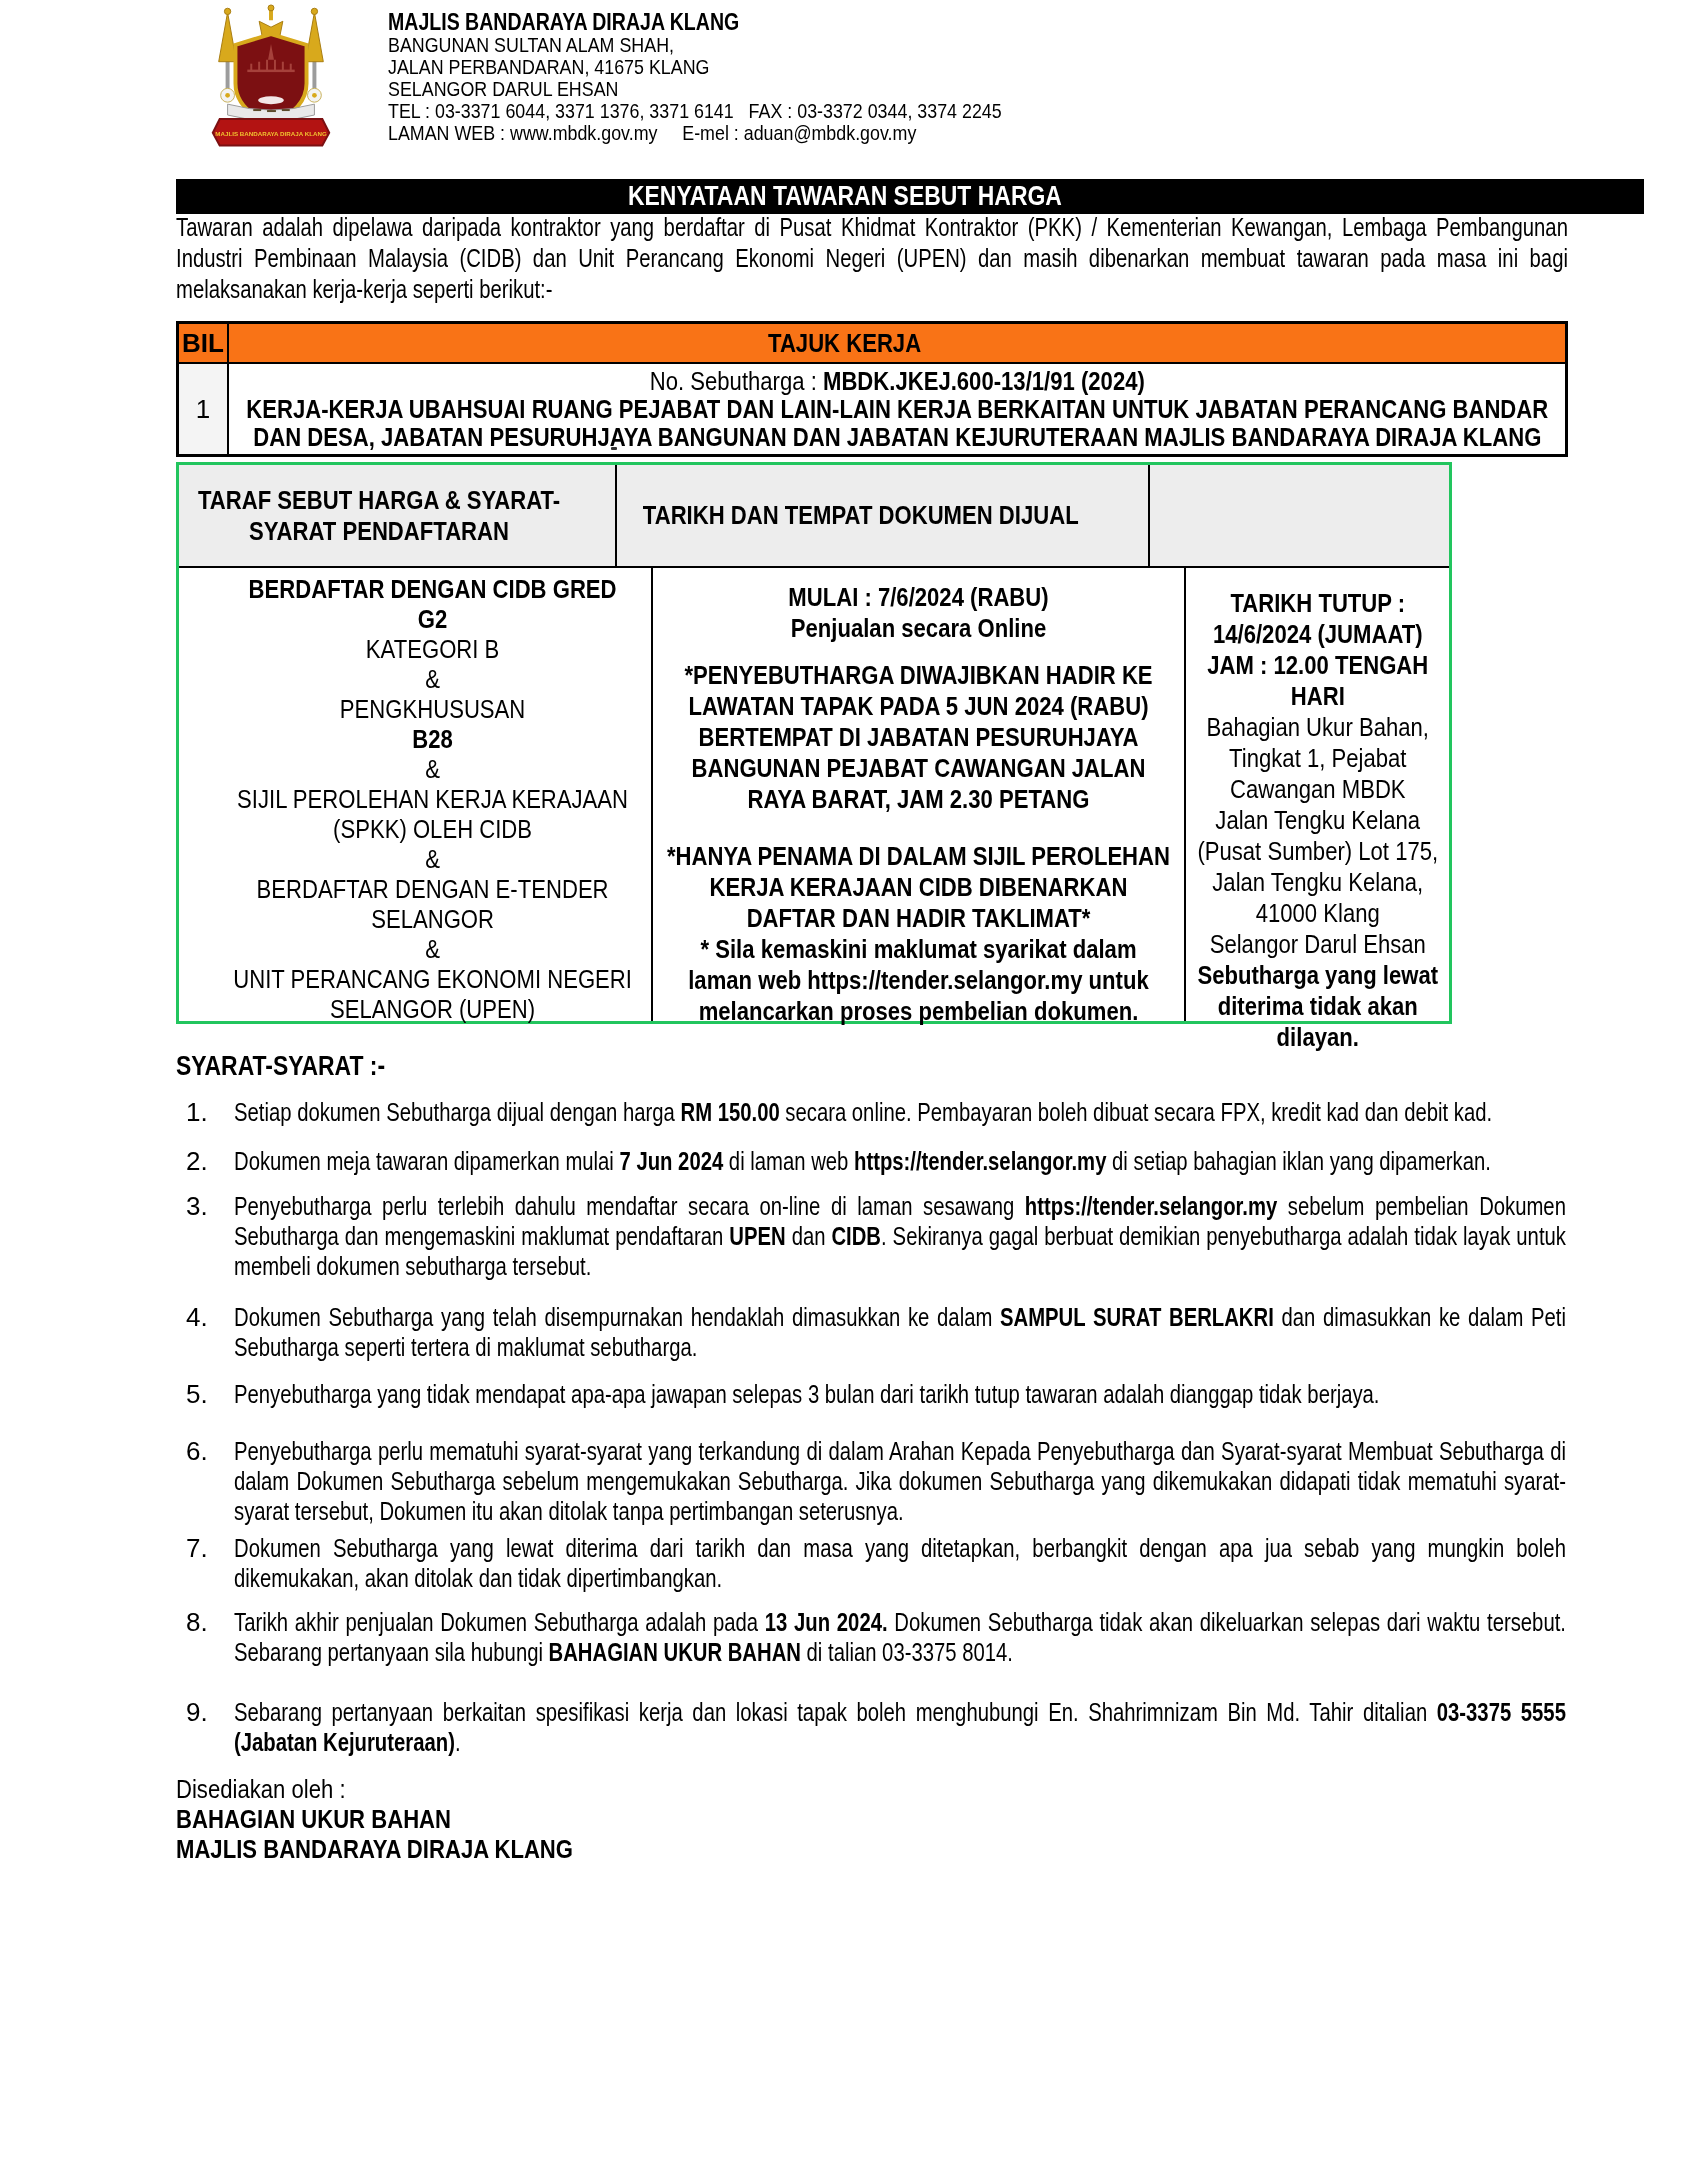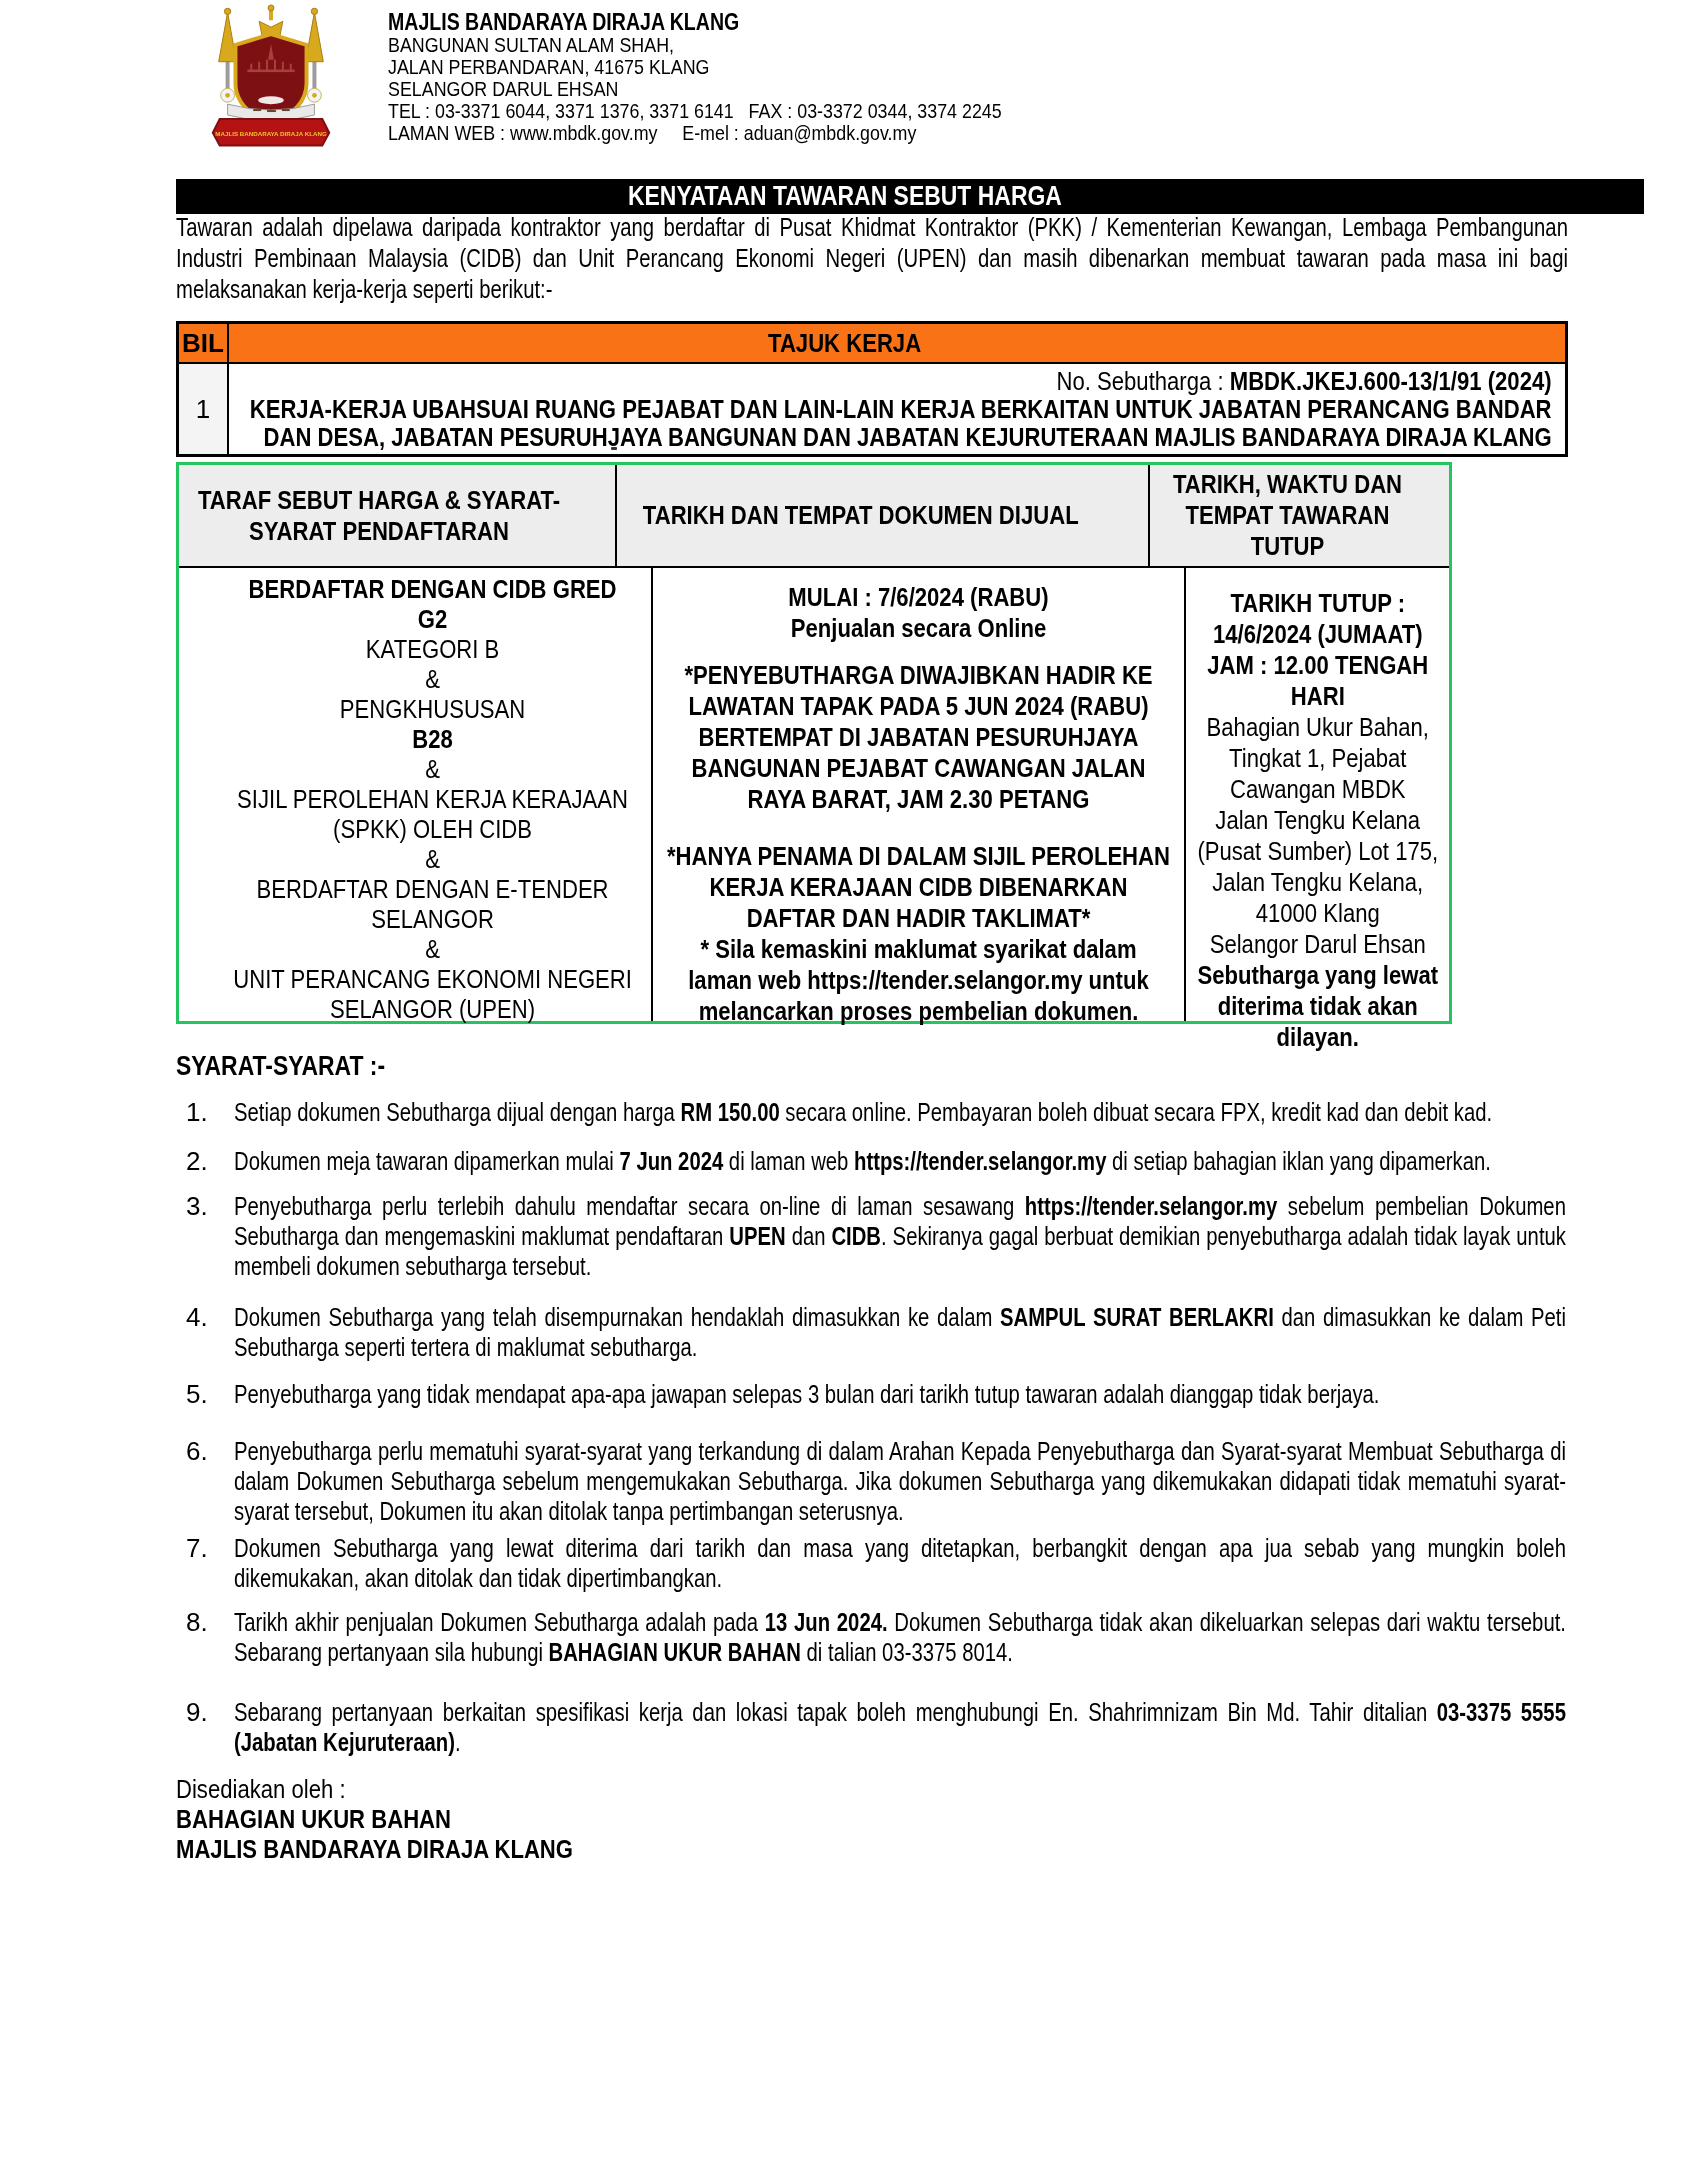--- a/index.html
+++ b/index.html
@@ -25,21 +25,21 @@
   .intro{position:absolute;left:176px;top:212px;width:1392px;}
   .intro .nw78{font-size:26px;line-height:31px;}
   
   .jobs{position:absolute;left:176px;top:321px;width:1392px;border:3px solid #000;box-sizing:border-box;}
   .jobs-head{display:flex;height:38px;background:#f97316;border-bottom:2px solid #000;}
   .jobs-body{display:flex;min-height:84px;background:#fff;}
   .cell-bil{width:50px;border-right:2px solid #000;display:flex;align-items:center;justify-content:center;box-sizing:border-box;}
   .jobs-head .cell-bil{font-weight:bold;font-size:26px;}
   .cell-tajuk{flex:1;display:flex;align-items:center;justify-content:center;font-weight:bold;font-size:26px;box-sizing:border-box;padding-left:12px;}
   .jobs-body .cell-bil{background:#f4f4f4;font-size:26px;}
-  .jobs-body .cell-tajuk{display:block;padding:3px 14px;font-weight:normal;text-align:right;}
+  .jobs-body .cell-tajuk{display:block;padding:3px 8px;font-weight:normal;text-align:center;}
   .jobs-ref{font-size:26px;line-height:28px;}
   .jobs-title{font-size:26px;line-height:28px;font-weight:bold;}
   .stray{position:absolute;left:611px;top:447px;width:6px;height:3px;background:#333;border-radius:1px;}
   
   .info{position:absolute;left:176px;top:462px;width:1276px;height:562px;border:3px solid #22c55e;box-sizing:border-box;
         display:flex;flex-direction:column;}
   .info-head{display:flex;height:101px;background:#ededed;border-bottom:2px solid #000;flex:none;}
   .info-head .hc{display:flex;align-items:center;justify-content:center;box-sizing:border-box;padding:0 14px;}
   .info-head .hc .nw85c{font-weight:bold;font-size:26px;line-height:31px;text-align:center;}
   .info-body{display:flex;flex:1;min-height:0;margin-left:36px;}
@@ -169,23 +169,20 @@
   <div class="stray"></div>
 
   <div class="info">
     <div class="info-head">
       <div class="hc c1">
         <div class="nw85c">TARAF SEBUT HARGA &amp; SYARAT-SYARAT PENDAFTARAN</div>
       </div>
       <div class="hc c2">
         <div class="nw85c">TARIKH DAN TEMPAT DOKUMEN DIJUAL</div>
       </div>
-      <div class="hc c3">
-        <div class="nw85c">TARIKH, WAKTU DAN TEMPAT TAWARAN TUTUP</div>
-      </div>
     </div>
     <div class="info-body">
       <div class="c1">
         <div class="colpad nw85c">
           <div class="blk">
               <div class="ln b">BERDAFTAR DENGAN CIDB GRED</div>
               <div class="ln b">G2</div>
               <div class="ln">KATEGORI B</div>
               <div class="ln">&amp;</div>
               <div class="ln">PENGKHUSUSAN</div>

